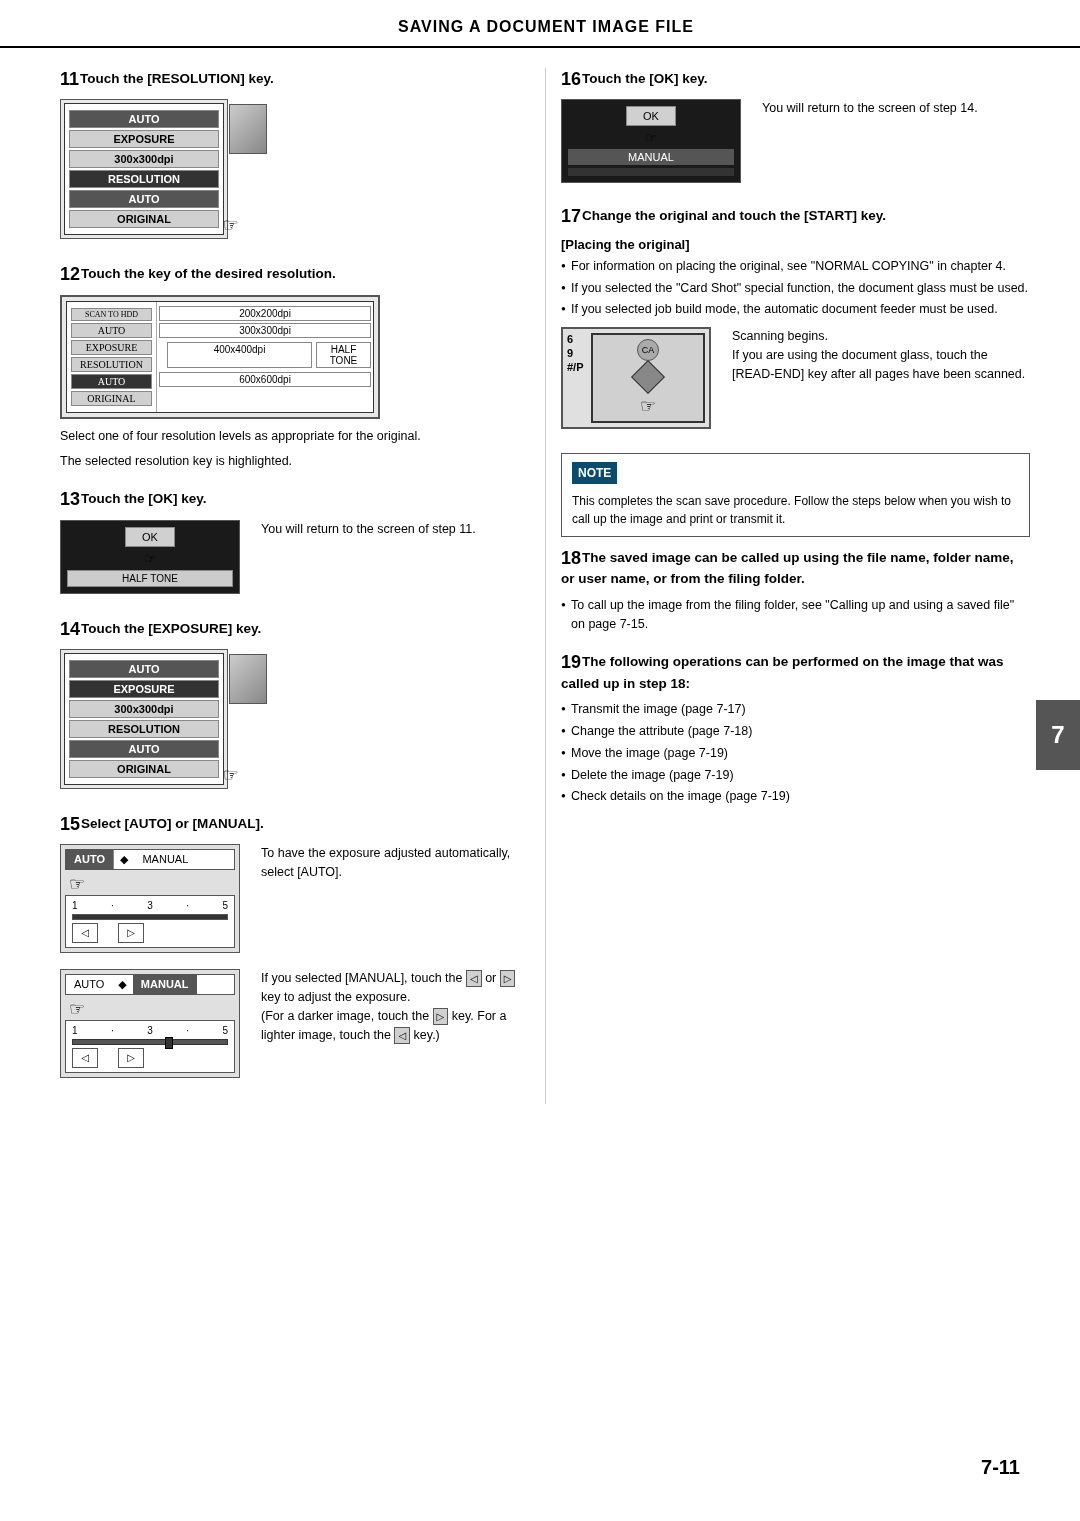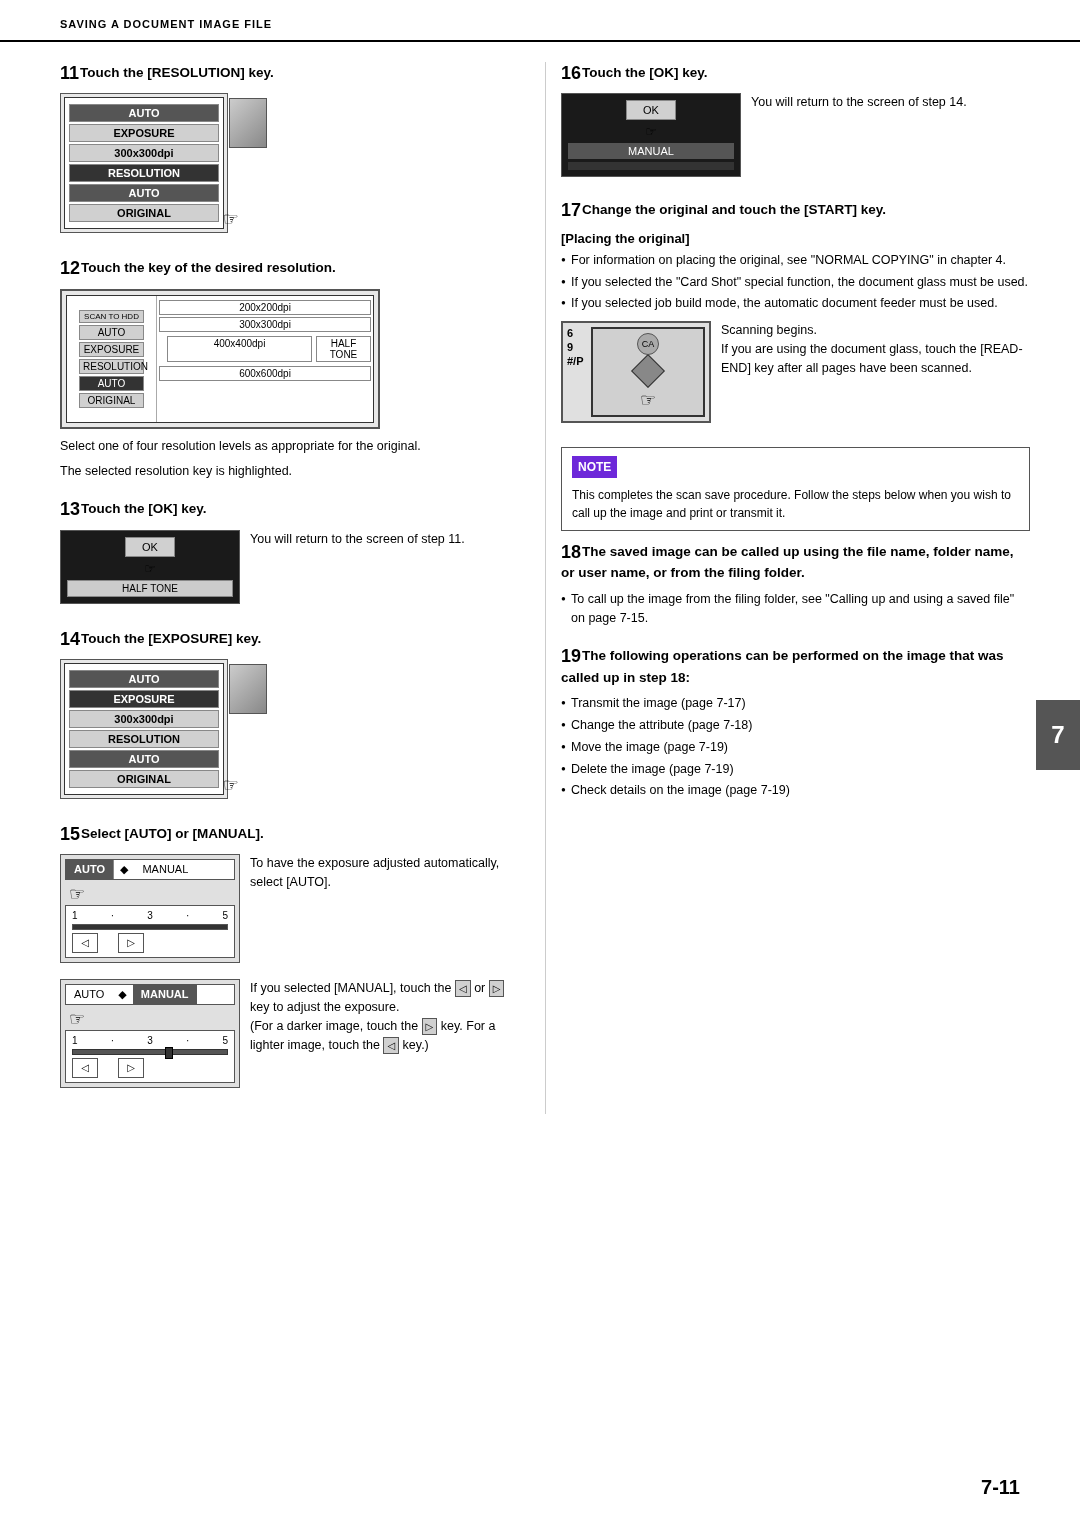--- a/index.html
+++ b/index.html
@@ -7,23 +7,23 @@
       width: 1080px;
       min-height: 1521px;
       background: #fff;
       font-family: Arial, Helvetica, sans-serif;
       font-size: 13px;
       color: #000;
       position: relative;
     }
 
     .page-header {
-      text-align: left;
+      text-align: center;
       padding: 18px 48px 10px 60px;
-      font-size: 11px;
+      font-size: 16px;
       font-weight: bold;
       letter-spacing: 1px;
       border-bottom: 2px solid #000;
     }
 
     .page-content {
       display: grid;
       grid-template-columns: 1fr 1fr;
       gap: 0;
       padding: 20px 50px 20px 60px;
@@ -119,21 +119,22 @@
     .ui-box-wide-inner {
       background: #fff;
       border: 1px solid #333;
       display: flex;
       font-size: 10px;
     }
 
     .ui-wide-left {
       width: 90px;
       border-right: 1px solid #aaa;
-      padding: 12px;
+      padding: 4px;
+      font-family: Liberation Serif, serif;
     }
 
     .ui-wide-right {
       flex: 1;
       padding: 2px;
     }
 
     .ui-wide-row {
       background: #d0d0d0;
       border: 1px solid #888;
@@ -335,21 +336,21 @@
       padding: 8px 10px;
       margin: 10px 0;
       font-size: 12px;
       line-height: 1.5;
     }
 
     .note-title {
       font-weight: bold;
       font-size: 12px;
       margin-bottom: 4px;
-      background: #6d28d9;
+      background: #0c4a6e;
       color: #fff;
       padding: 2px 6px;
       display: inline-block;
     }
 
     
     .bullet-item {
       font-size: 12.5px;
       line-height: 1.5;
       margin-bottom: 3px;
@@ -365,21 +366,21 @@
       top: 3px;
     }
 
     .sub-bracket {
       font-weight: bold;
       margin-bottom: 5px;
     }
 
     .page-footer {
       position: absolute;
-      bottom: 22px;
+      bottom: 42px;
       right: 60px;
       font-size: 20px;
       font-weight: bold;
     }
 
     .right-side-tab {
       position: absolute;
       right: 0;
       top: 700px;
       background: #555;
@@ -396,21 +397,21 @@
     .inline-btn {
       background: #d0d0d0;
       border: 1px solid #555;
       font-size: 10px;
       padding: 0 3px;
       display: inline-block;
     }
 
     .with-image-row {
       display: flex;
-      gap: 10px;
+      gap: 21px;
       align-items: flex-start;
     }
 
     .image-desc {
       flex: 1;
       font-size: 12.5px;
       line-height: 1.5;
     }
   </style>
 </head>

